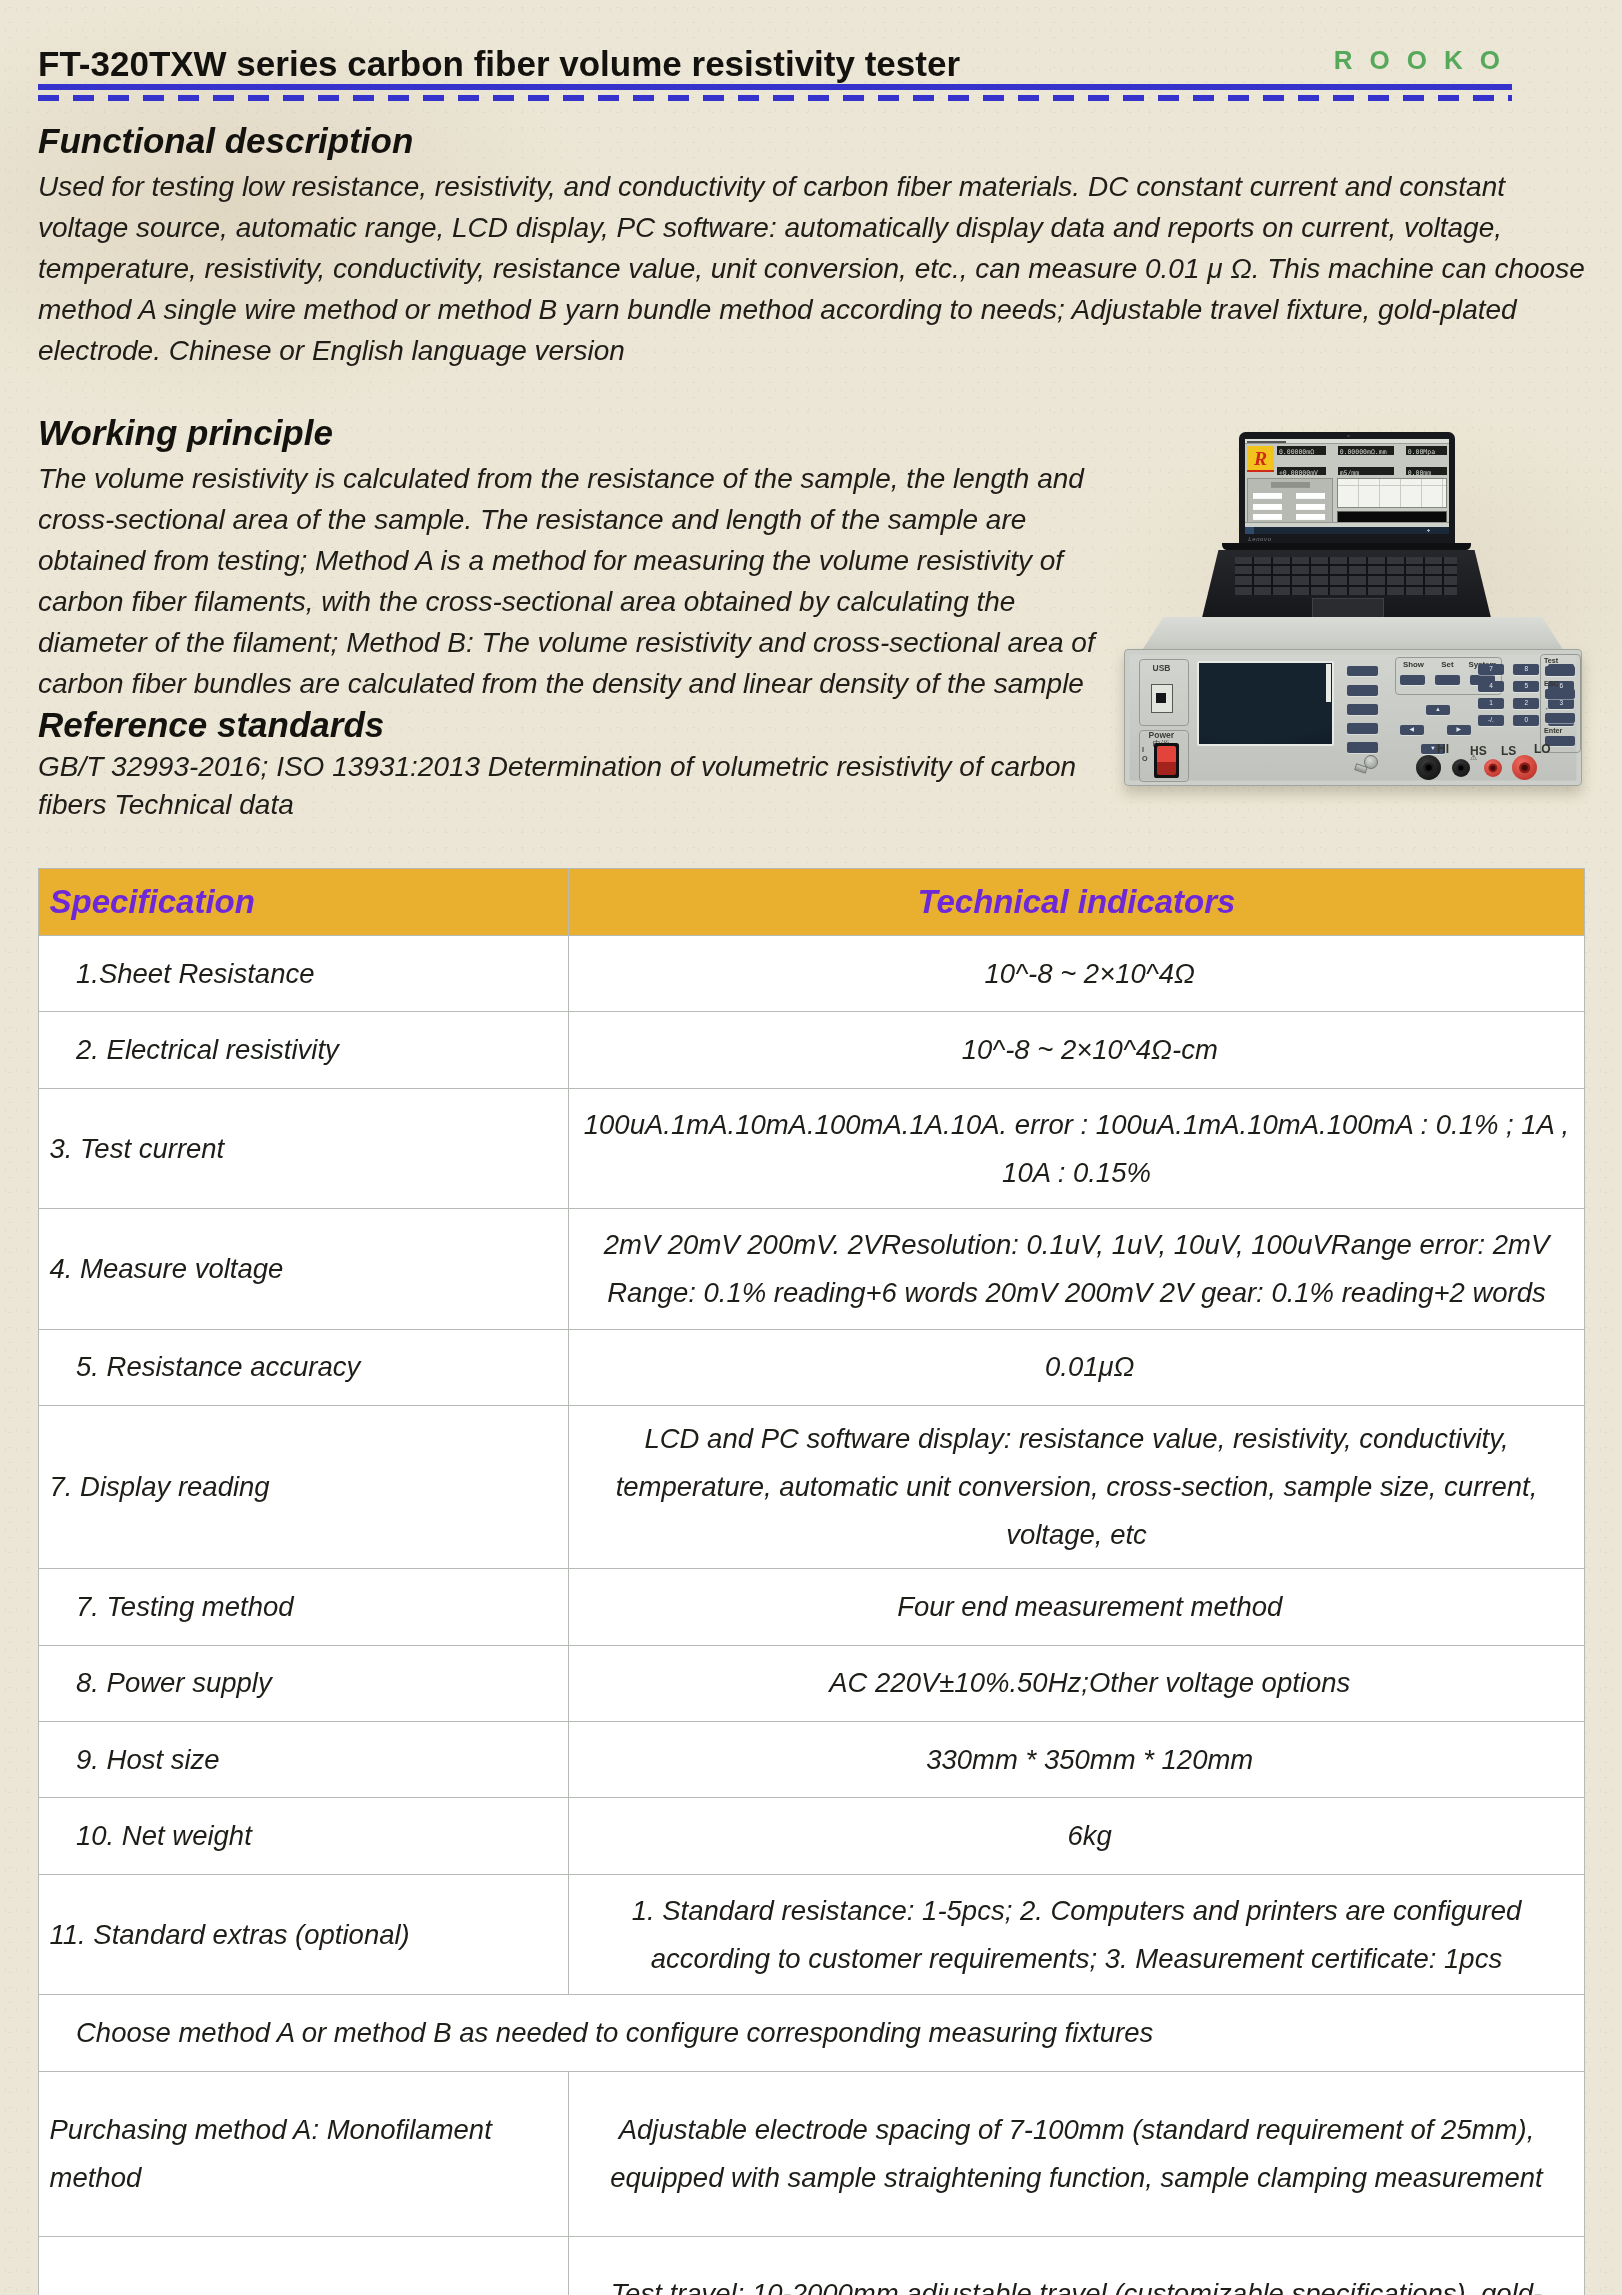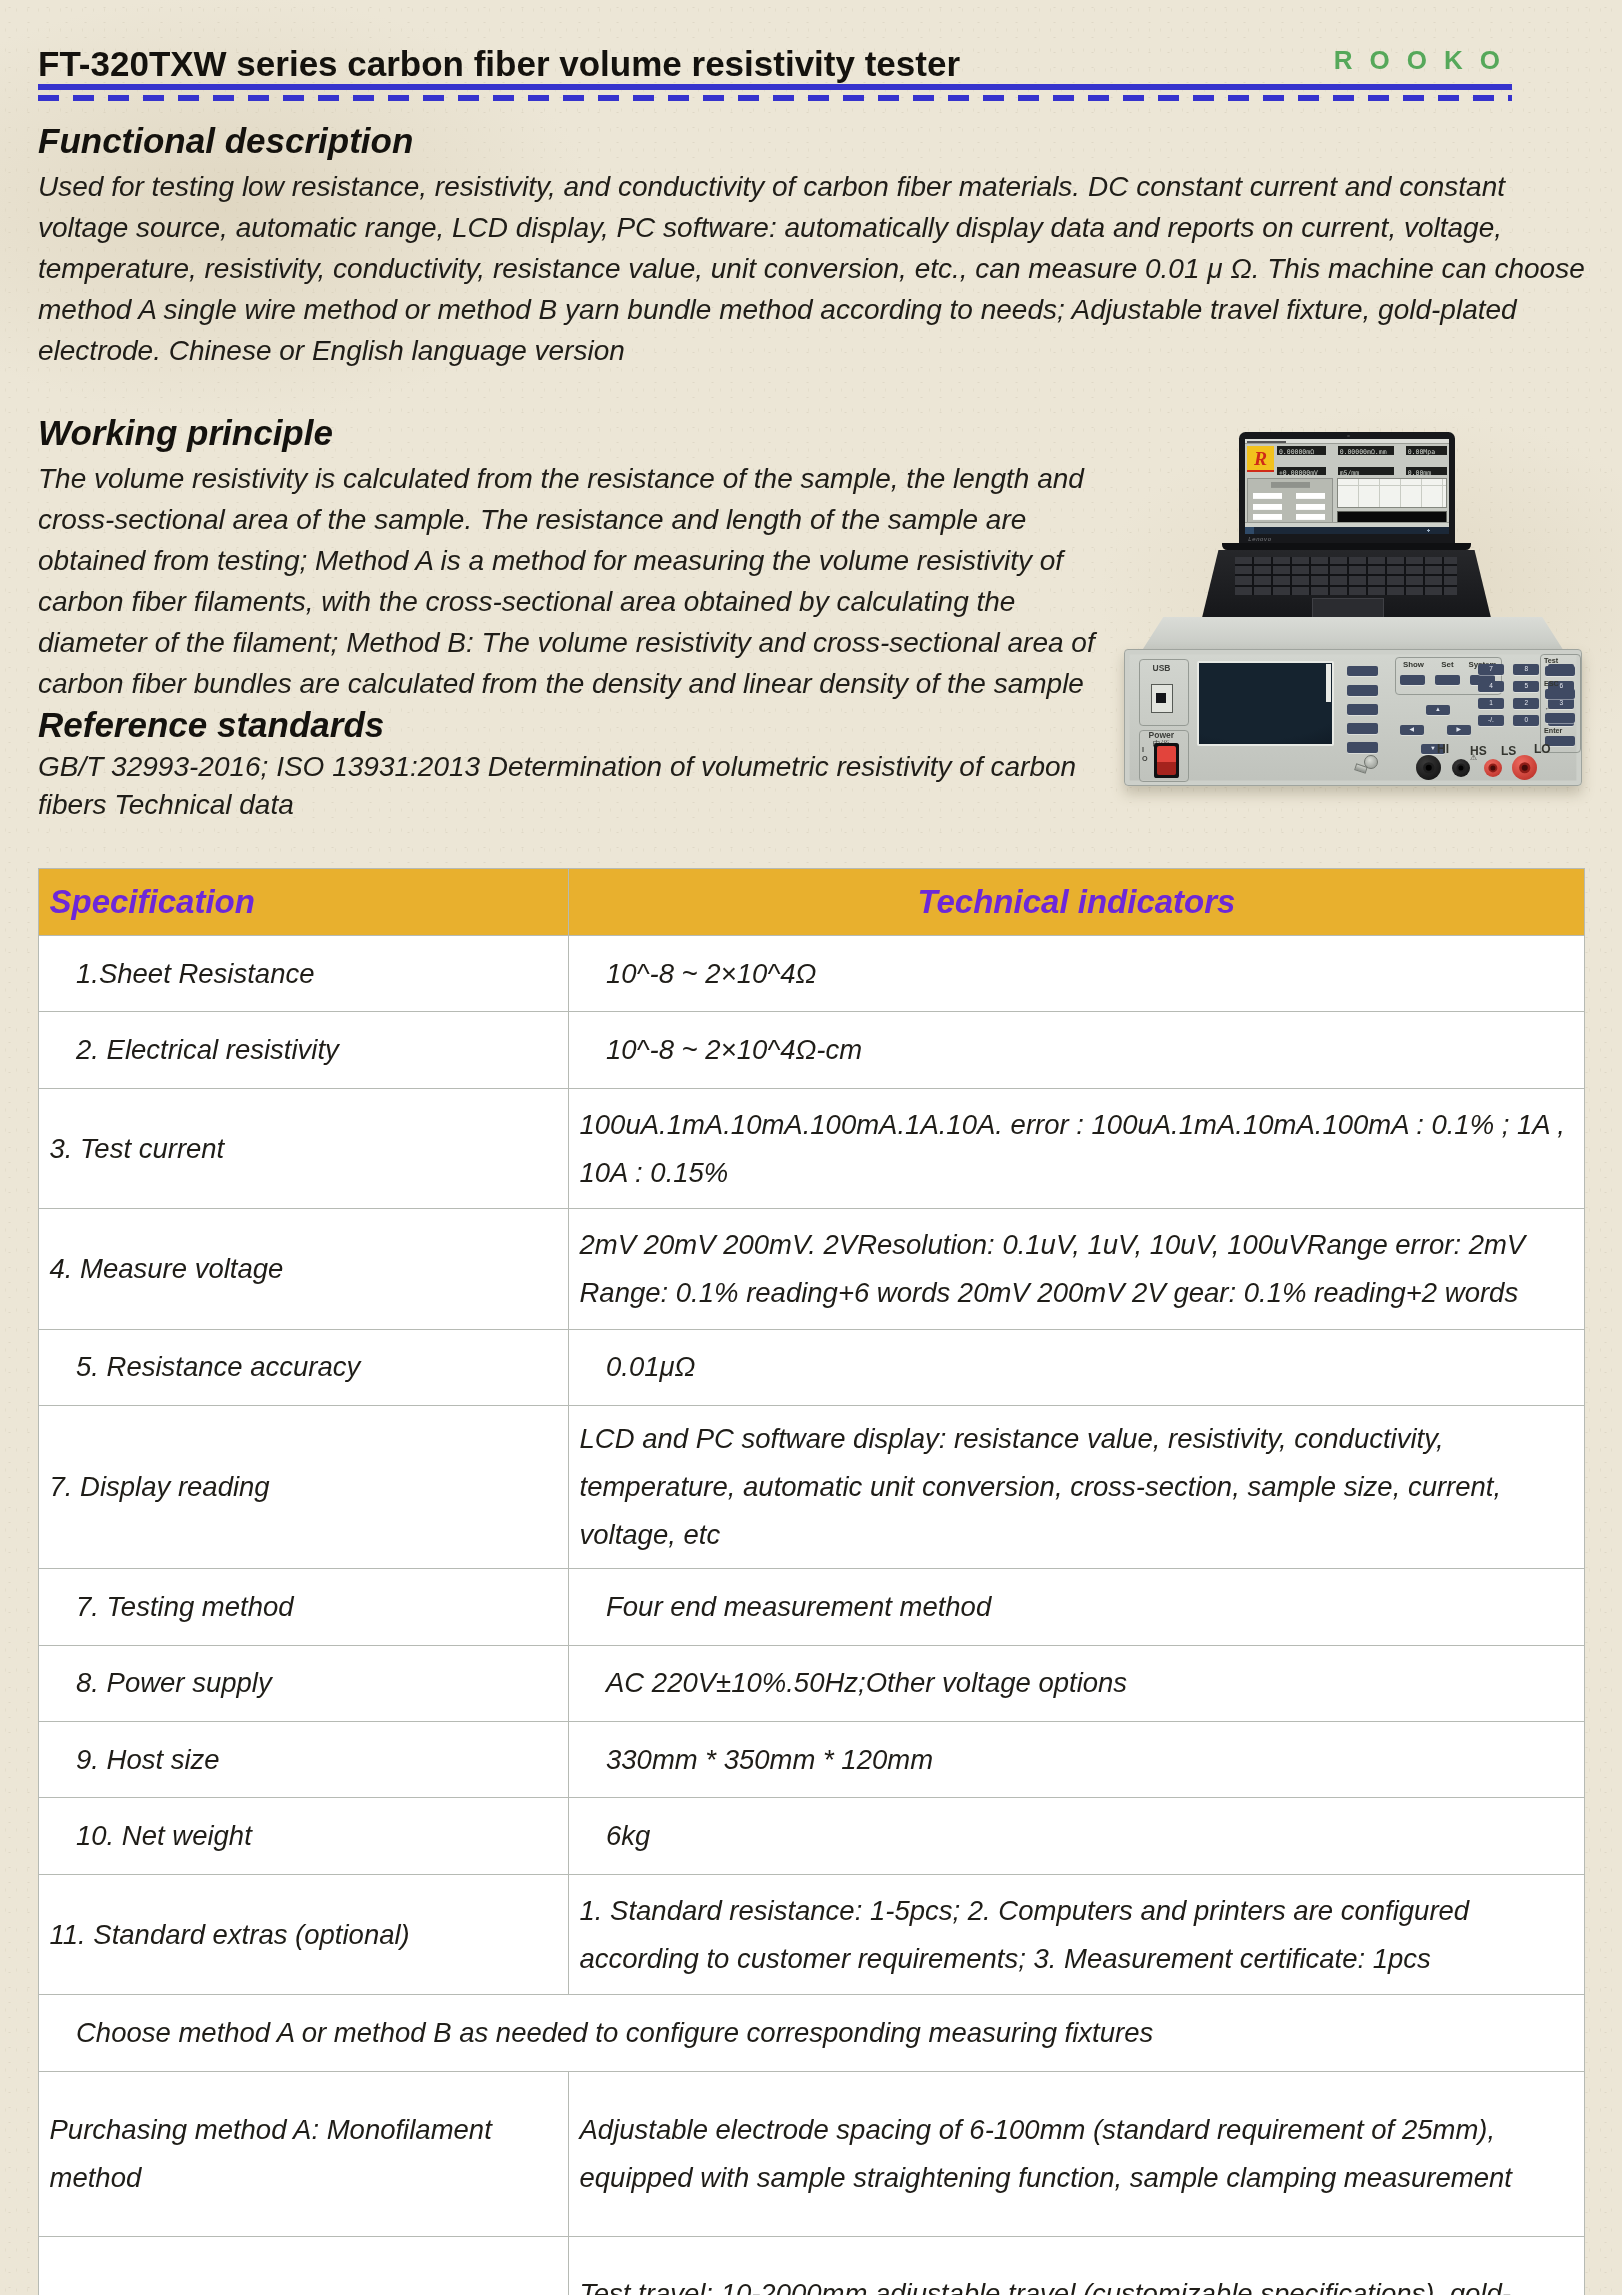--- a/index.html
+++ b/index.html
@@ -108,21 +108,21 @@
   .sensor-stem{position:absolute;left:230px;top:115px;width:11.8px;height:6.5px;background:linear-gradient(#cfd2cc,#8d918b);
     border:0.7px solid #777b75;transform:rotate(18deg);}
   
   table.spec{border-collapse:collapse;table-layout:fixed;width:1547px;margin:8.5px 38px 0;background:#fff;}
   table.spec col.c1{width:530px;}
   table.spec th,table.spec td{border:1.3px solid #b6bab4;font-style:italic;font-size:27.5px;line-height:48px;
     vertical-align:middle;word-wrap:break-word;}
   table.spec thead th{background:#e8b02e;color:#6d28d9;font-weight:700;font-size:33px;height:64px;}
   th.spec-h{text-align:left;padding-left:10.5px;}
   td.spec-c{text-align:left;padding:5.2px 15.7px 5.2px 10.5px;}
-  td.val-c{text-align:left;padding:5.2px 10.5px;}
+  td.val-c{text-align:center;padding:5.2px 10.5px;}
   tr.r-s td{height:65px;padding-left:37px;}
   tr.r-d td{height:109px;}
   tr.r-t td{height:152px;}
   tr.r-a td{height:154px;}
 </style>
 </head>
 <body>
 
 <div class="page">
 
@@ -315,21 +315,21 @@
       </tr>
       <tr class="r-d">
         <td class="spec-c">11. Standard extras (optional)</td>
         <td class="val-c">1. Standard resistance: 1-5pcs; 2. Computers and printers are configured according to customer requirements; 3. Measurement certificate: 1pcs</td>
       </tr>
       <tr class="r-s">
         <td class="spec-c" colspan="2">Choose method A or method B as needed to configure corresponding measuring fixtures</td>
       </tr>
       <tr class="r-a">
         <td class="spec-c">Purchasing method A: Monofilament method</td>
-        <td class="val-c">Adjustable electrode spacing of 6-100mm (standard requirement of 25mm), equipped with sample straightening function, sample clamping measurement</td>
+        <td class="val-c">Adjustable electrode spacing of 7-100mm (standard requirement of 25mm), equipped with sample straightening function, sample clamping measurement</td>
       </tr>
       <tr class="r-t">
         <td class="spec-c">Selection method B: Yarn bundle method</td>
         <td class="val-c">Test travel: 10-2000mm adjustable travel (customizable specifications), gold-plated electrode, equipped with a scale,Equipped with a stroke locking valve</td>
       </tr>
     </tbody>
   </table>
 
 </div>
 

